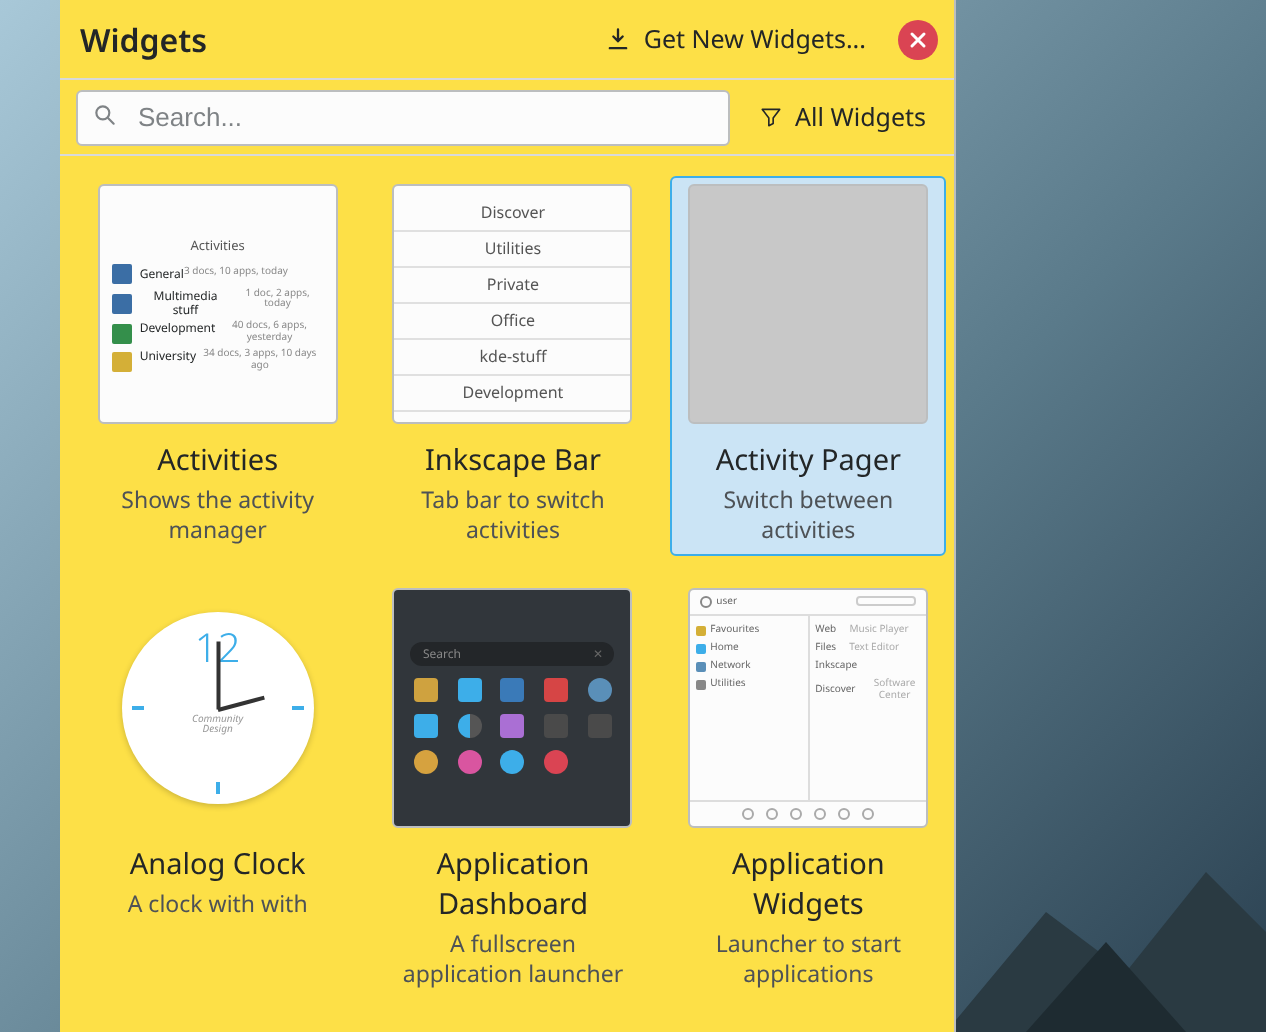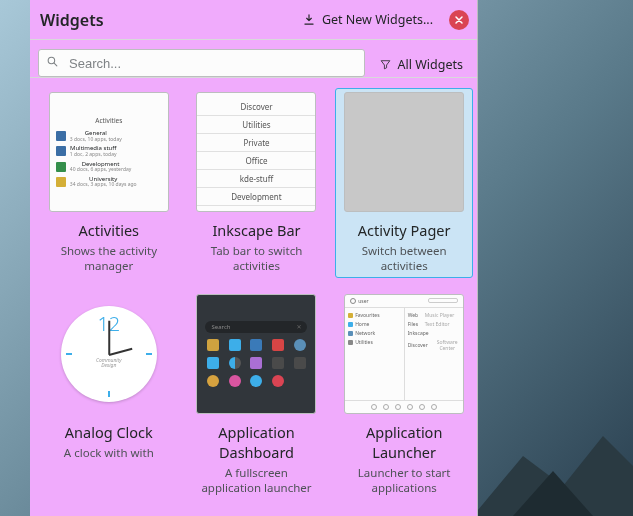--- a/index.html
+++ b/index.html
@@ -19,21 +19,21 @@
   bottom: 0;
   width: 160px;
   height: 100px;
 }
 .panel {
   position: absolute;
   left: 30px;
   top: 0;
   width: 448px;
   height: 516px;
-  background: #f0abfc;
+  background: #fde047;
   border-right: 1px solid #bcbebf;
   display: flex;
   flex-direction: column;
 }
 .header {
   height: 40px;
   display: flex;
   align-items: center;
   padding: 0 8px 0 10px;
   border-bottom: 1px solid #d8d9da;
@@ -59,21 +59,21 @@
   display: flex;
   align-items: center;
   justify-content: center;
   margin-left: 8px;
   cursor: pointer;
 }
 .close-btn svg { width: 10px; height: 10px; }
 .toolbar {
   height: 38px;
   display: flex;
-  align-items: flex-end;
+  align-items: center;
   padding: 0 8px;
   gap: 8px;
   border-bottom: 1px solid #d8d9da;
 }
 .search-wrap {
   flex: 1;
   position: relative;
 }
 .search-input {
   width: 100%;
@@ -159,21 +159,21 @@
   align-items: stretch;
   padding: 6px;
   font-size: 6px;
   gap: 3px;
 }
 .th-activities .hdr { font-size: 6.5px; color: #555; margin-bottom: 2px; }
 .th-activities .row { display: flex; align-items: center; gap: 4px; }
 .th-activities .sq { width: 10px; height: 10px; background: #3b6ea5; border-radius: 1px; flex-shrink: 0; }
 .th-activities .sq.g { background: #348f4b; }
 .th-activities .sq.y { background: #d4af37; }
-.th-activities .txt { display: flex; flex-direction: column; line-height: 1.1; }
+.th-activities .txt { display: flex; line-height: 1.1; }
 .th-activities .txt .sub { color: #888; font-size: 5px; }
 
 
 .th-bar {
   flex-direction: column;
   align-items: stretch;
   font-size: 8px;
 }
 .th-bar .item {
   padding: 3px 6px;
@@ -489,19 +489,19 @@
           </div>
           <div class="bot">
               <div class="c"></div>
               <div class="c"></div>
               <div class="c"></div>
               <div class="c"></div>
               <div class="c"></div>
               <div class="c"></div>
             </div>
         </div>
-        <div class="widget-title">Application Launcher</div>
+        <div class="widget-title">Application Widgets</div>
         <div class="widget-desc">Launcher to start applications</div>
       </div>
 
     </div>
   </div>
 </div>
 
 </body></html>

